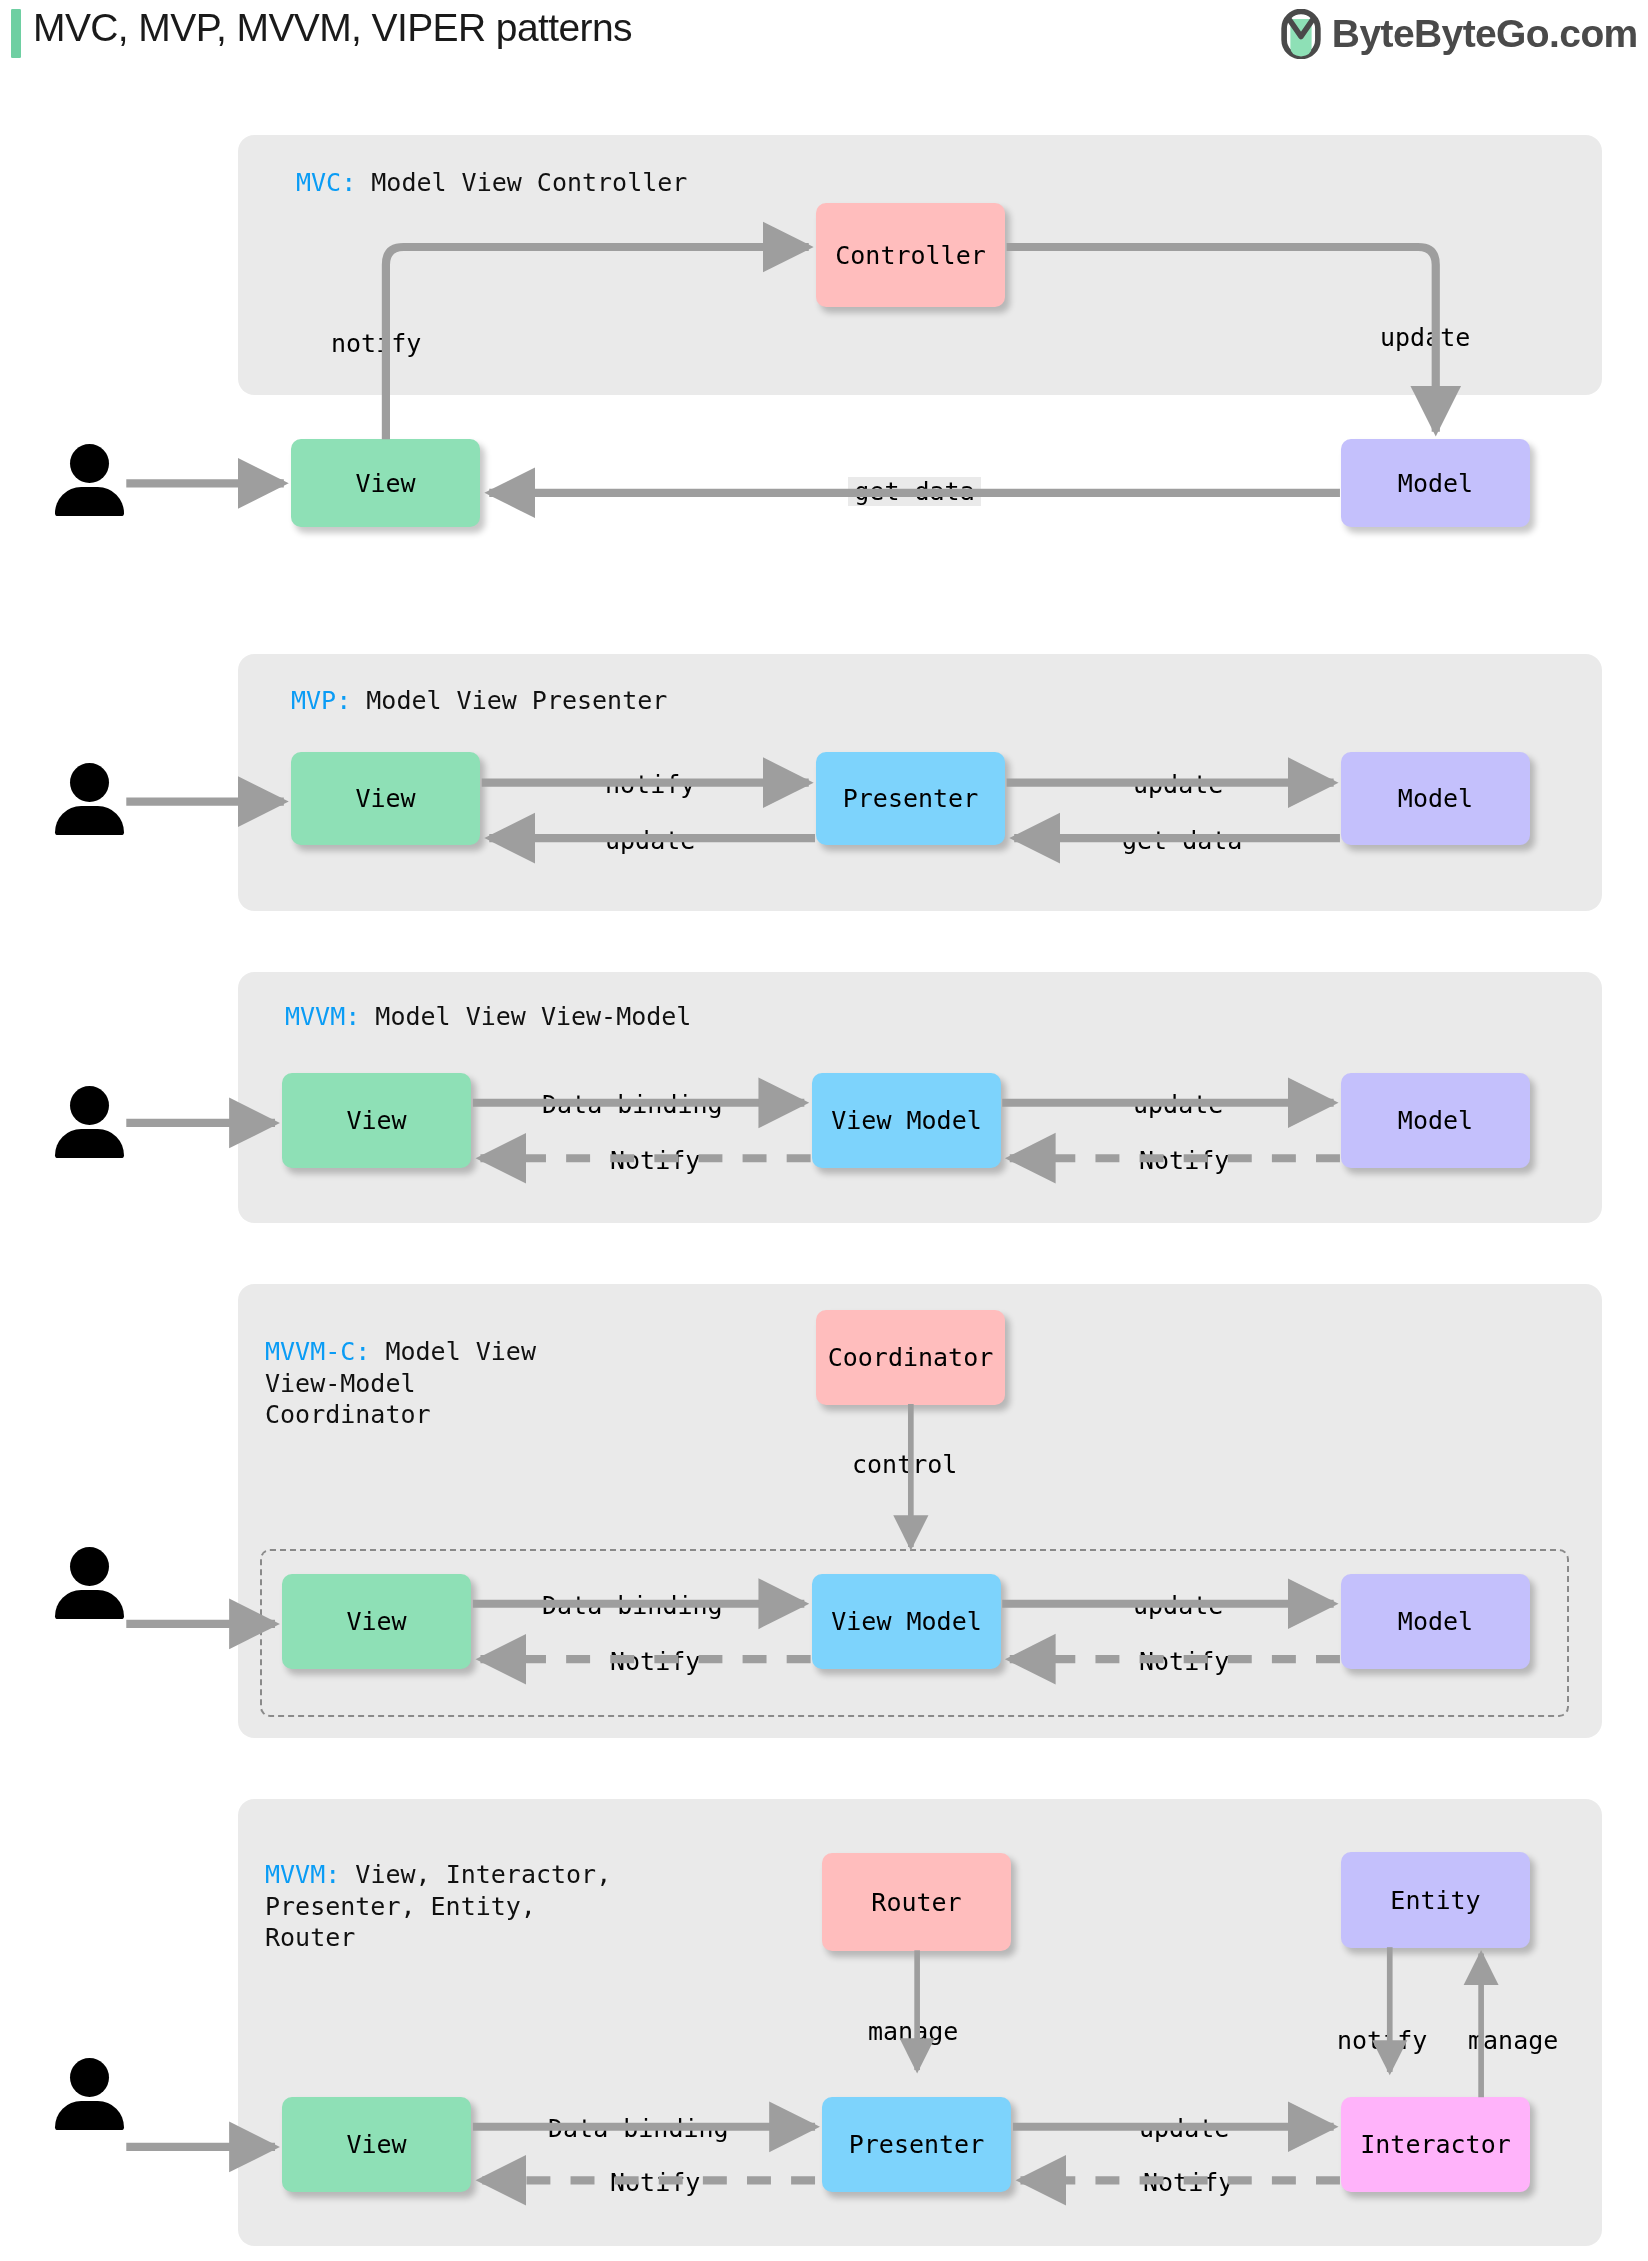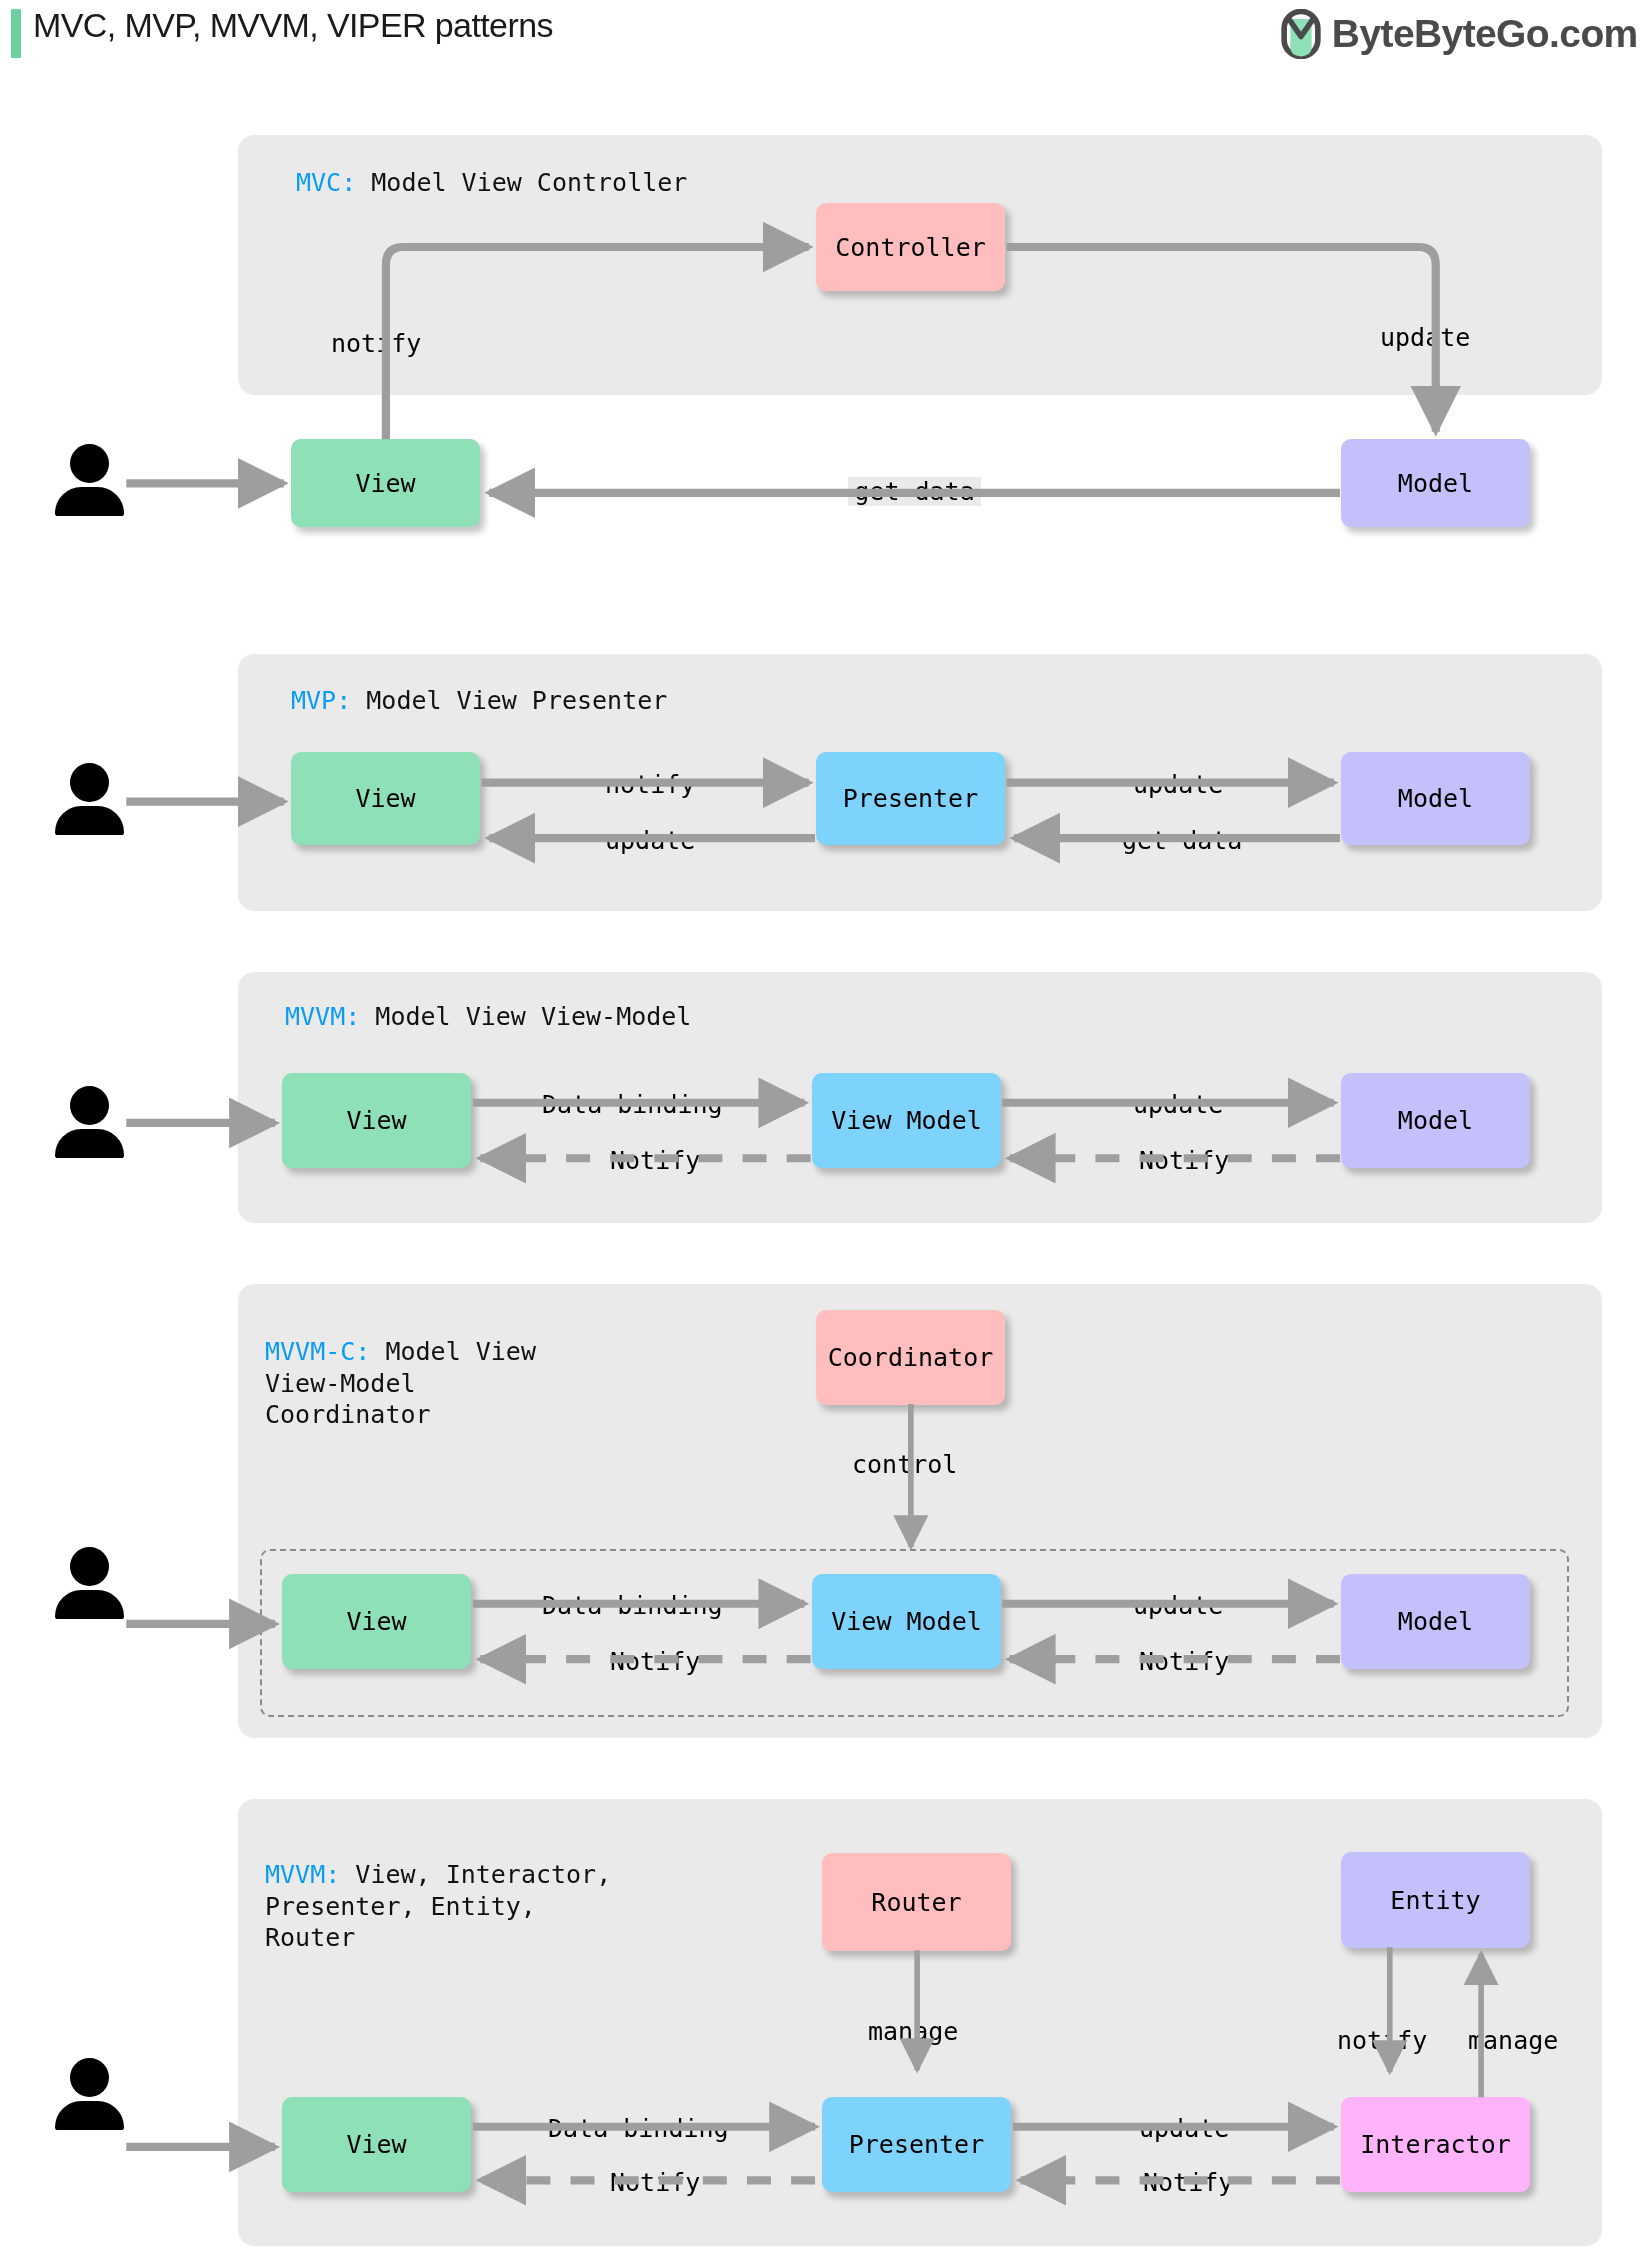--- a/index.html
+++ b/index.html
@@ -5,21 +5,21 @@
   html,body{margin:0;padding:0;background:#ffffff;}
   body{width:1649px;height:2261px;position:relative;
        font-family:"DejaVu Sans Mono", monospace;}
 
   
   #header{position:absolute;left:0;top:0;width:1649px;height:69px;}
   #title-accent{position:absolute;left:11.3px;top:8.8px;width:10px;height:49px;
        background:#6ecfa2;border-radius:1.3px;}
   #page-title{position:absolute;left:33px;top:6.3px;
        font-family:"Liberation Sans", sans-serif;
-       font-size:34px;font-weight:400;color:#1a1a1a;letter-spacing:-0.6px;
+       font-size:39px;font-weight:400;color:#1a1a1a;letter-spacing:-0.6px;
        white-space:nowrap;}
   #brand{position:absolute;right:11.3px;top:8.8px;height:50px;
        display:flex;align-items:center;gap:11.3px;}
   #brand-logo{width:40px;height:50px;position:relative;flex:0 0 auto;}
   #brand-name{font-family:"Liberation Sans", sans-serif;font-size:39px;
        font-weight:700;color:#4a4a4a;white-space:nowrap;letter-spacing:-0.6px;}
 
   
   .panel{position:absolute;background:#eaeaea;border-radius:16.4px;}
   .panel-label{position:absolute;font-size:25px;line-height:1.26;
@@ -75,21 +75,21 @@
 </div>
 
 <div class="panel" style="left:238px;top:135px;width:1364px;height:260px;"></div>
 <div class="panel-label" style="left:296px;top:167px;"><span class="accent">MVC:</span> <span>Model View Controller</span></div>
 
 <div class="actor" style="left:55px;top:444px;">
   <div class="head"></div>
   <div class="body"></div>
 </div>
 
-<div class="node n-red" style="left:816px;top:203px;width:189px;height:88px;text-align:right;">
+<div class="node n-red" style="left:816px;top:203px;width:189px;height:104px;text-align:right;">
     <span>Controller</span>
   </div>
 <div class="node n-view" style="left:291px;top:439px;width:189px;height:88px;">
     <span>View</span>
   </div>
 <div class="node n-model" style="left:1341px;top:439px;width:189px;height:88px;">
     <span>Model</span>
   </div>
 
 <div class="elabel" style="left:331px;top:329px;">notify</div>

